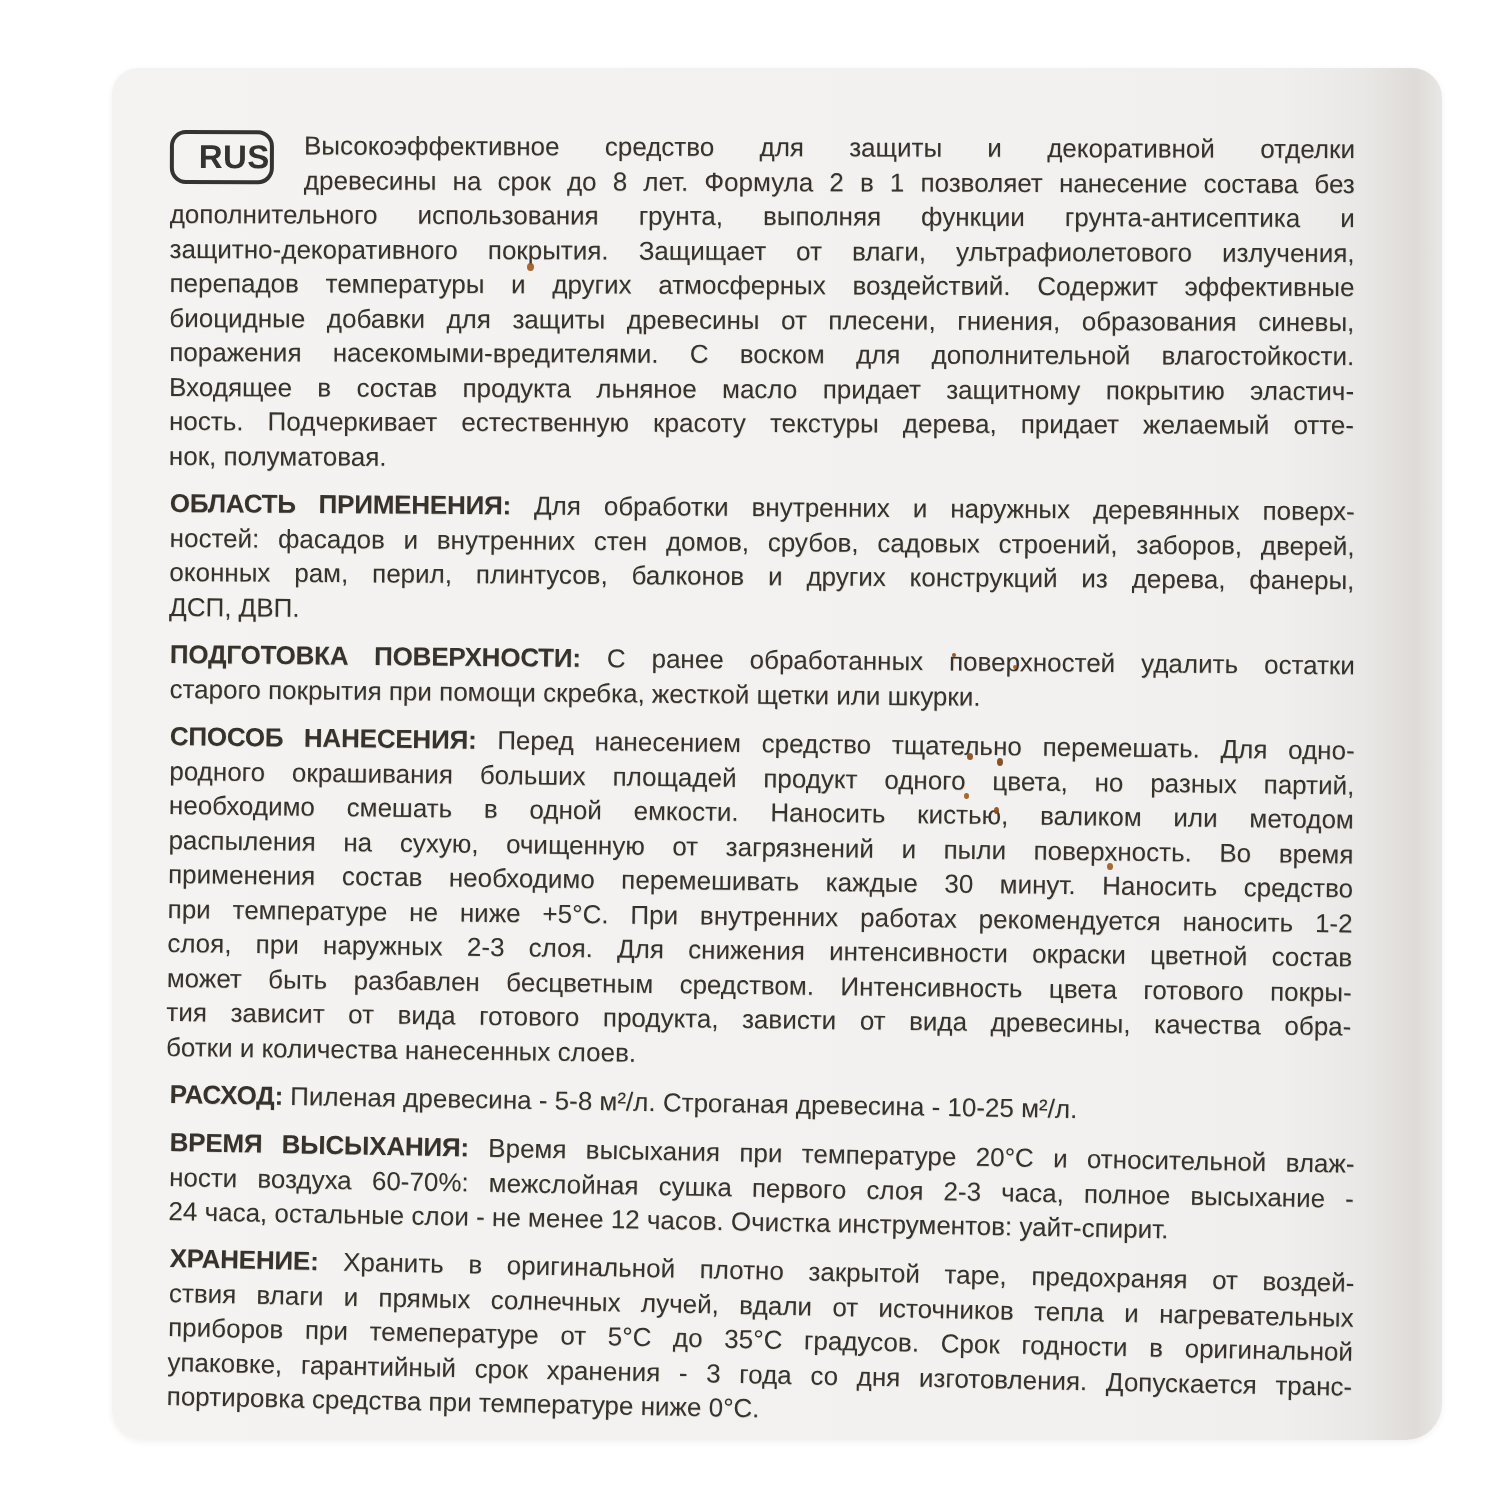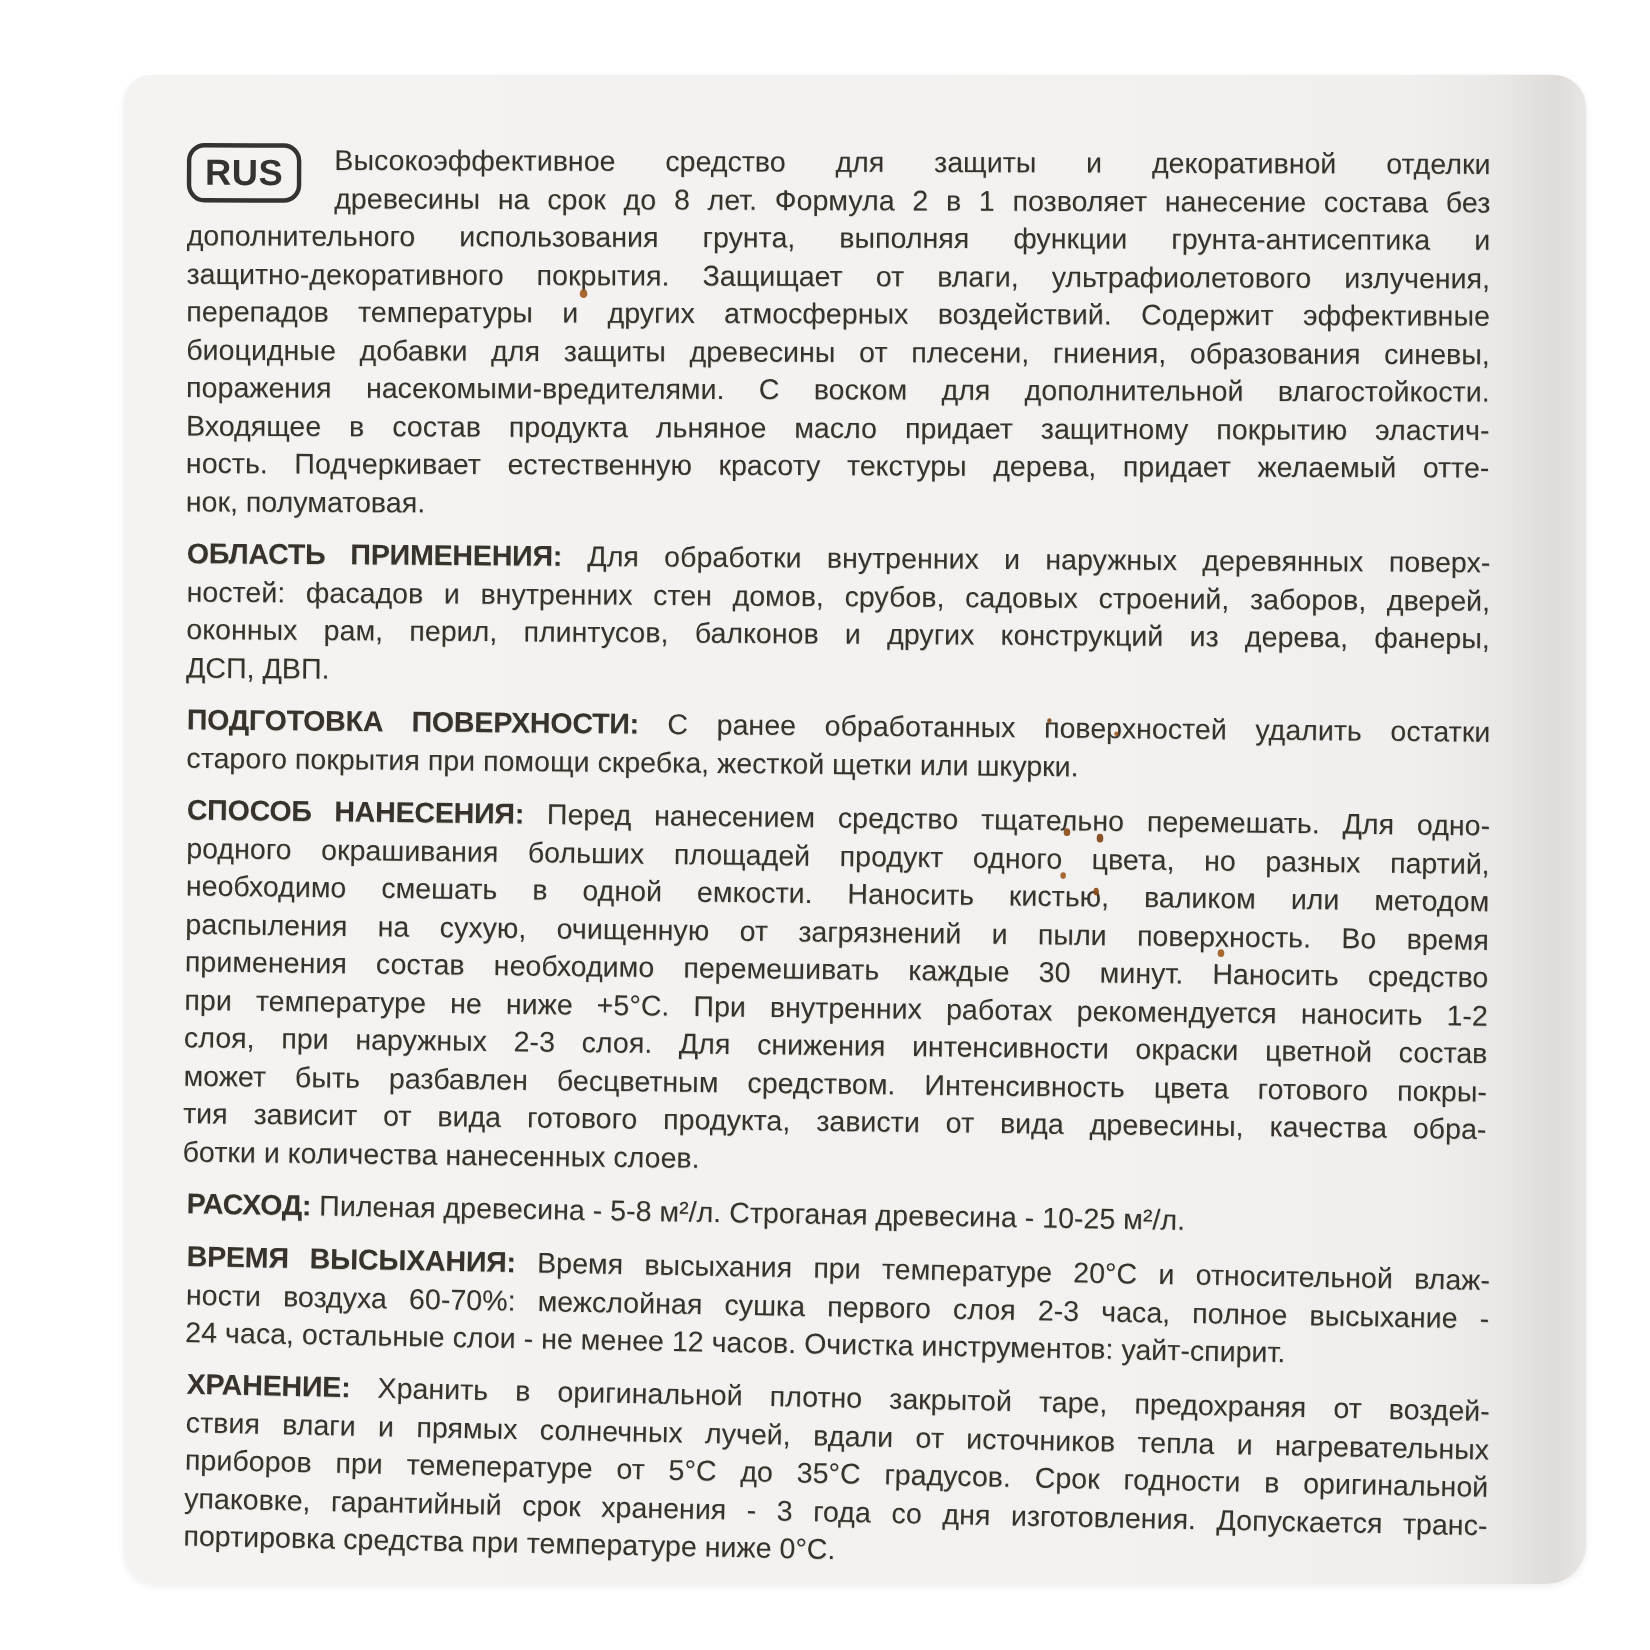--- a/index.html
+++ b/index.html
@@ -29,21 +29,21 @@
     font-size:26px;line-height:34.5px;color:#37332c;
     text-align:justify;text-align-last:justify;
     text-shadow:0.4px 0.6px 0.7px rgba(40,30,0,0.18);
     white-space:normal;
   }
   .line.final{text-align-last:left;}
   .hd{font-weight:700;letter-spacing:-0.2px;}
   .rus-badge{
     float:left;width:96px;height:46px;
     border:4px solid #35332f;border-radius:16px;
-    display:flex;align-items:center;justify-content:center;
+    display:flex;align-items:center;justify-content:flex-end;
     margin:2px 30px 8px 0;
     font-weight:700;font-size:33px;color:#35332f;letter-spacing:0.5px;
   }
   .spk{position:absolute;border-radius:50%;opacity:0.9;}
 </style>
 </head>
 <body>
 
 <div class="label-sheet">
   <div class="content" id="content">

